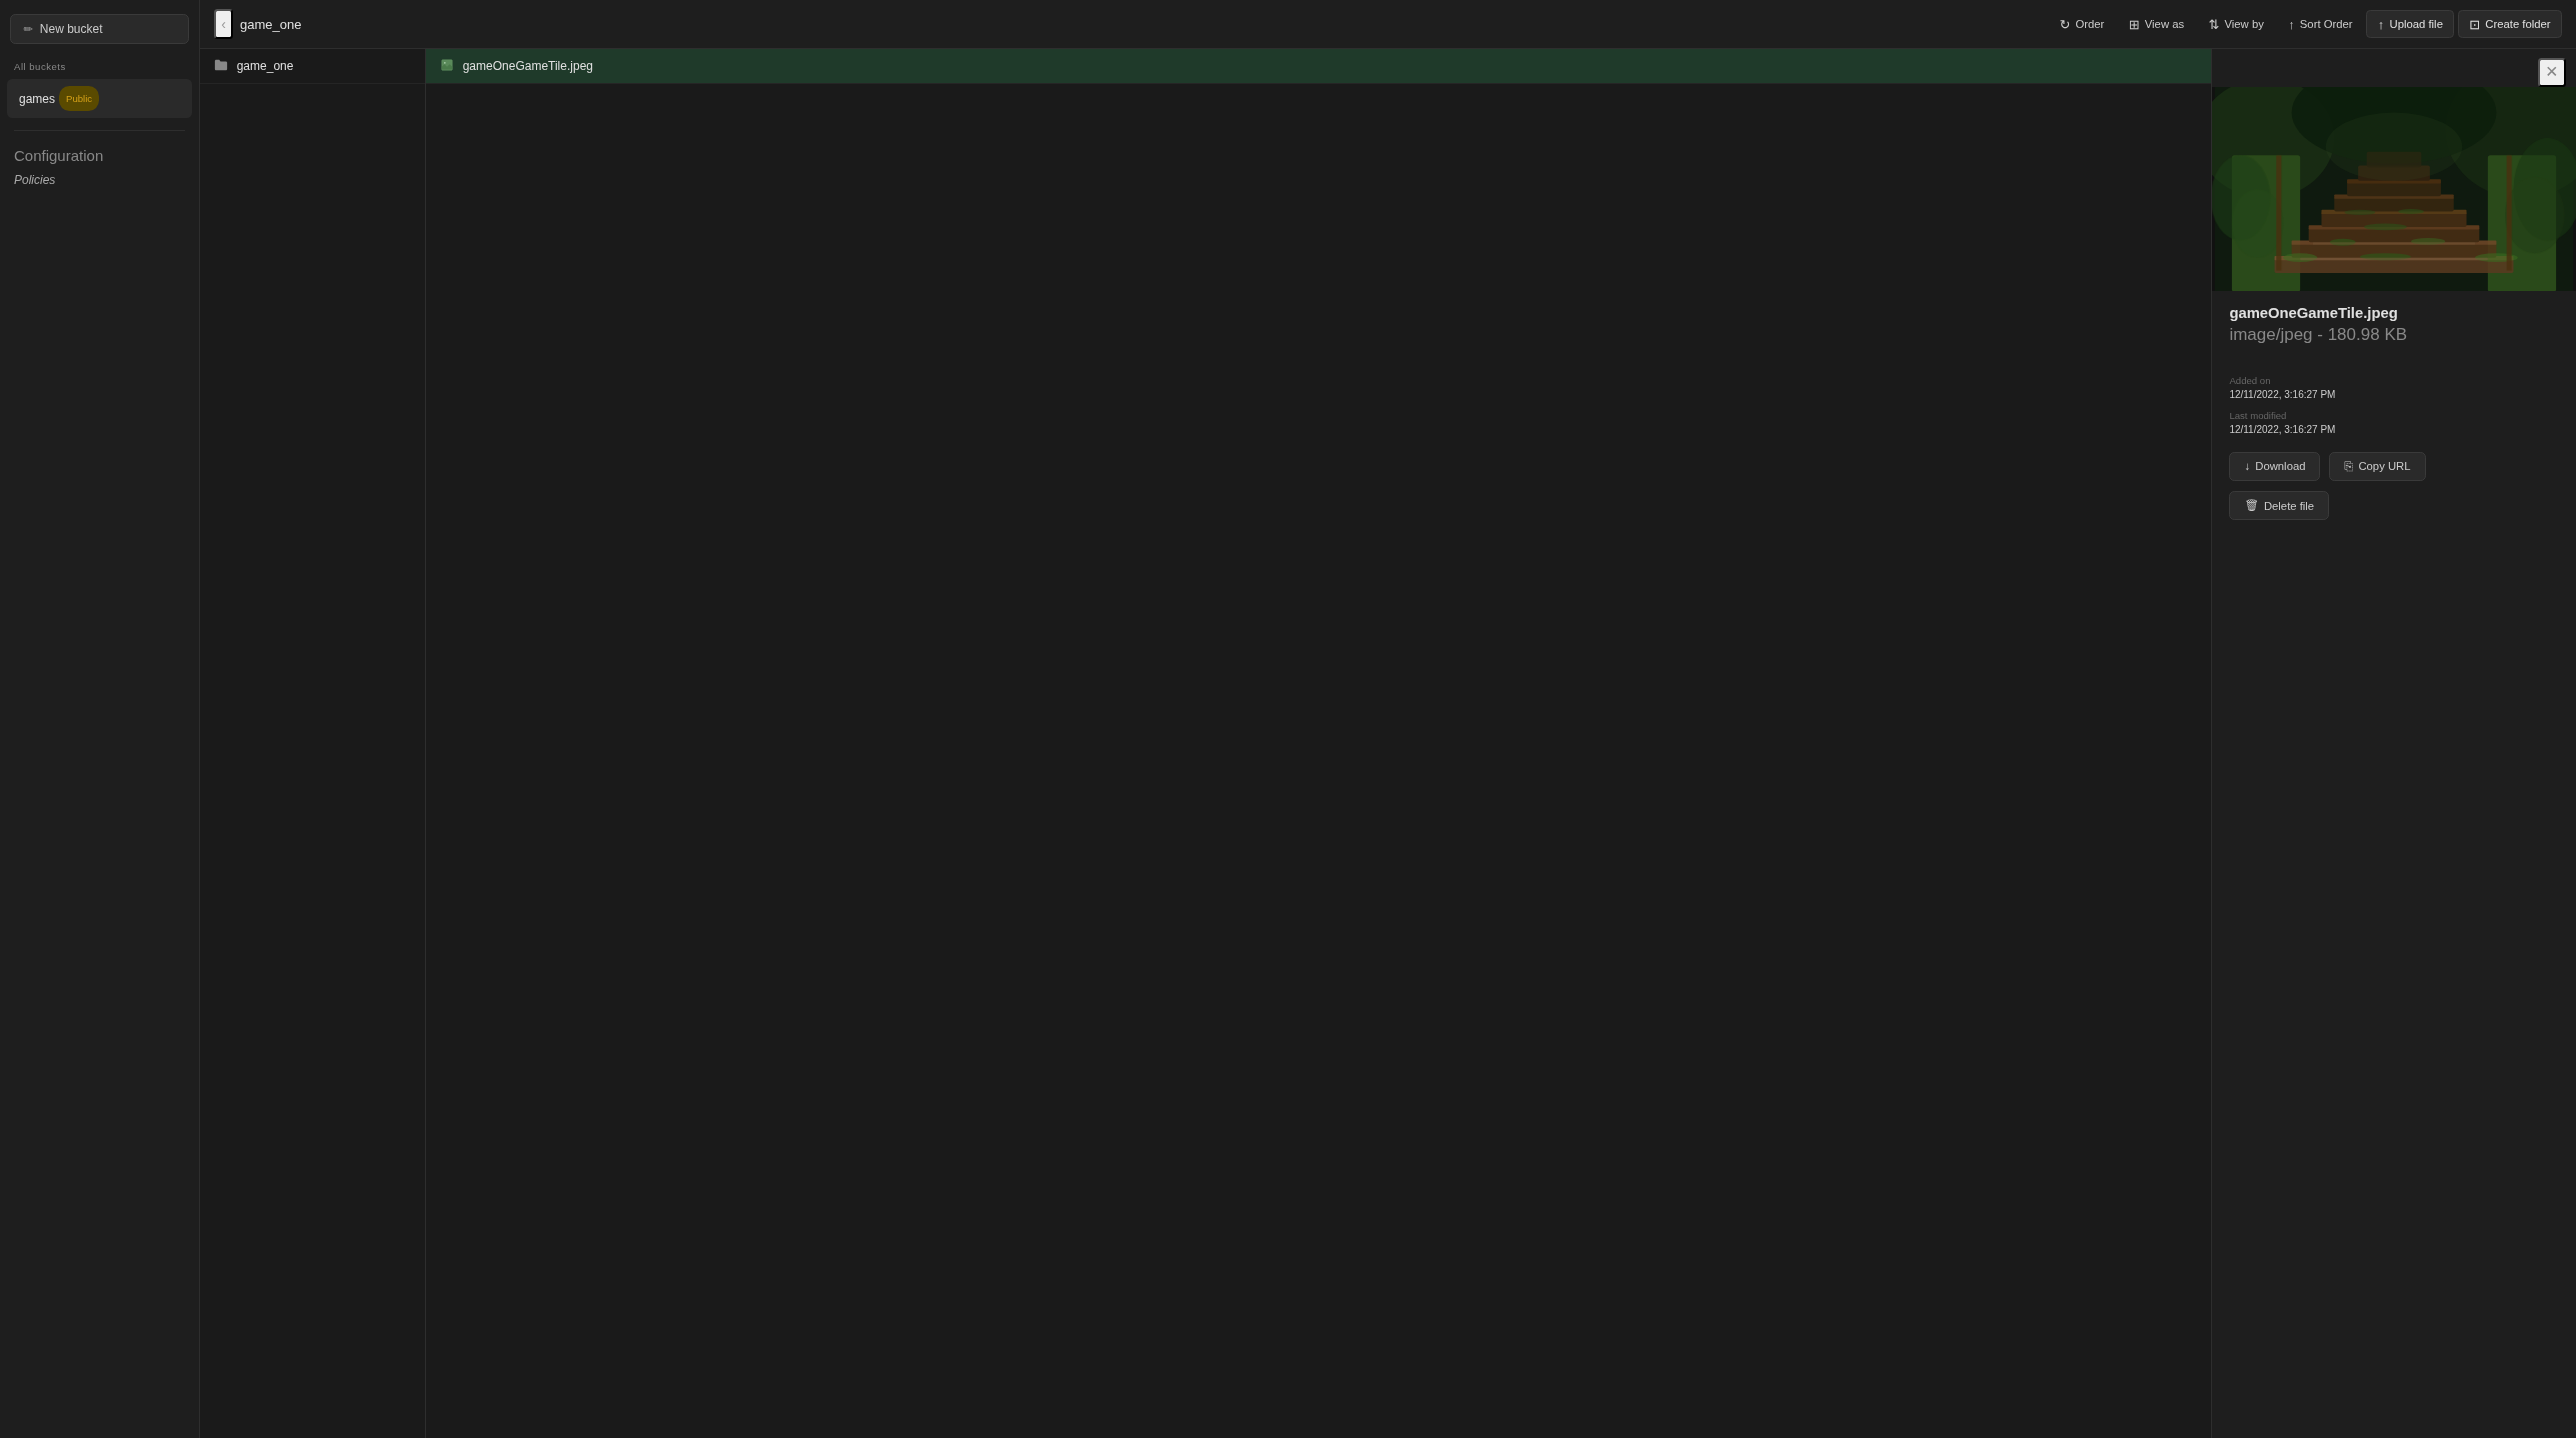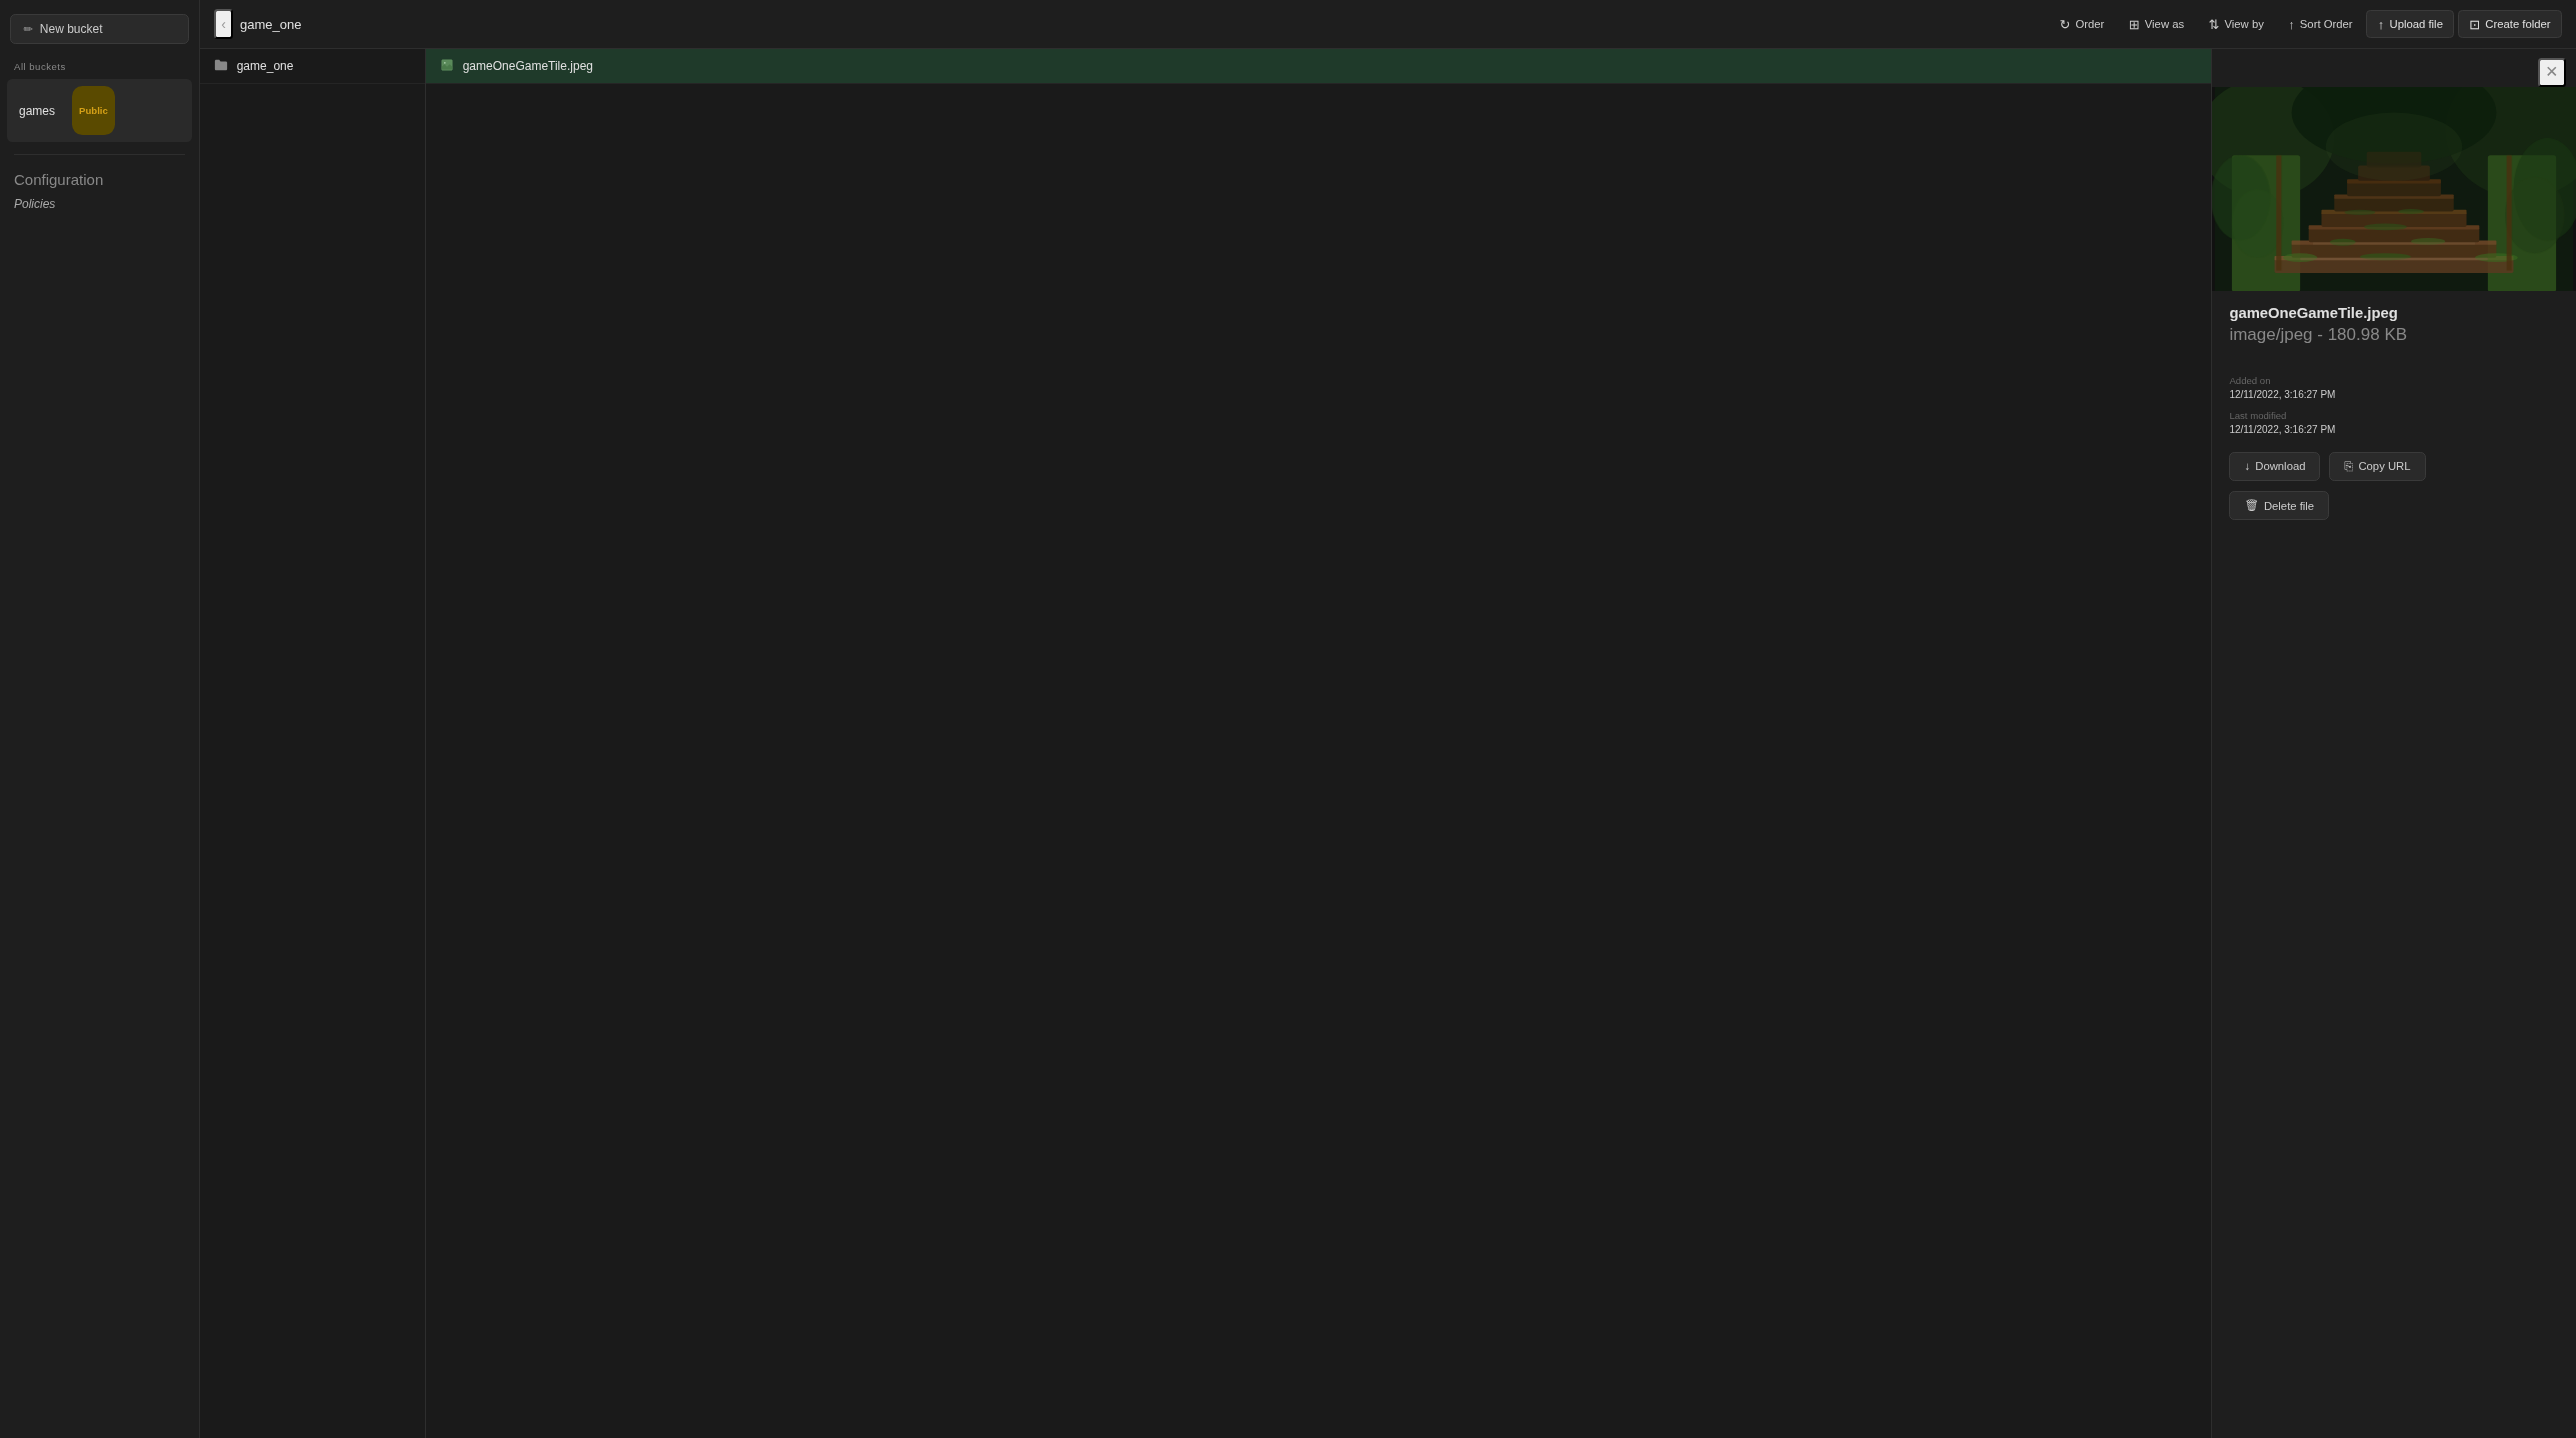--- a/index.html
+++ b/index.html
@@ -42,40 +42,40 @@
     }
     .all-buckets-label {
       padding: 7px 14px 5.2px 14px;
       font-size: 9.6px;
       color: #888;
       letter-spacing: 0.05em;
     }
     .bucket-item {
       display: flex;
       align-items: center;
-      gap: 17px;
+      gap: 4px;
       padding: 7px 12px;
       cursor: pointer;
       border-radius: 5.2px;
       margin: 1.7px 7px;
       background: #2a2a2a;
     }
     .bucket-item.active { background: #2a2a2a; }
     .bucket-name {
       font-size: 12px;
       color: #e0e0e0;
       font-weight: 500;
     }
     .public-badge {
       background: #5a4a00;
       color: #d4a017;
       font-size: 9.6px;
-      padding: 19px 7px;
+      padding: 7px 7px;
       border-radius: 10.4px;
-      font-weight: 700;
+      font-weight: 400;
     }
     .sidebar-divider {
       border: none;
       border-top: 0.9px solid #2e2e2e;
       margin: 10.4px 14px;
     }
     .config-label {
       padding: 5.2px 14px 3.5px 14px;
       font-size: 15px;
       color: #888;

